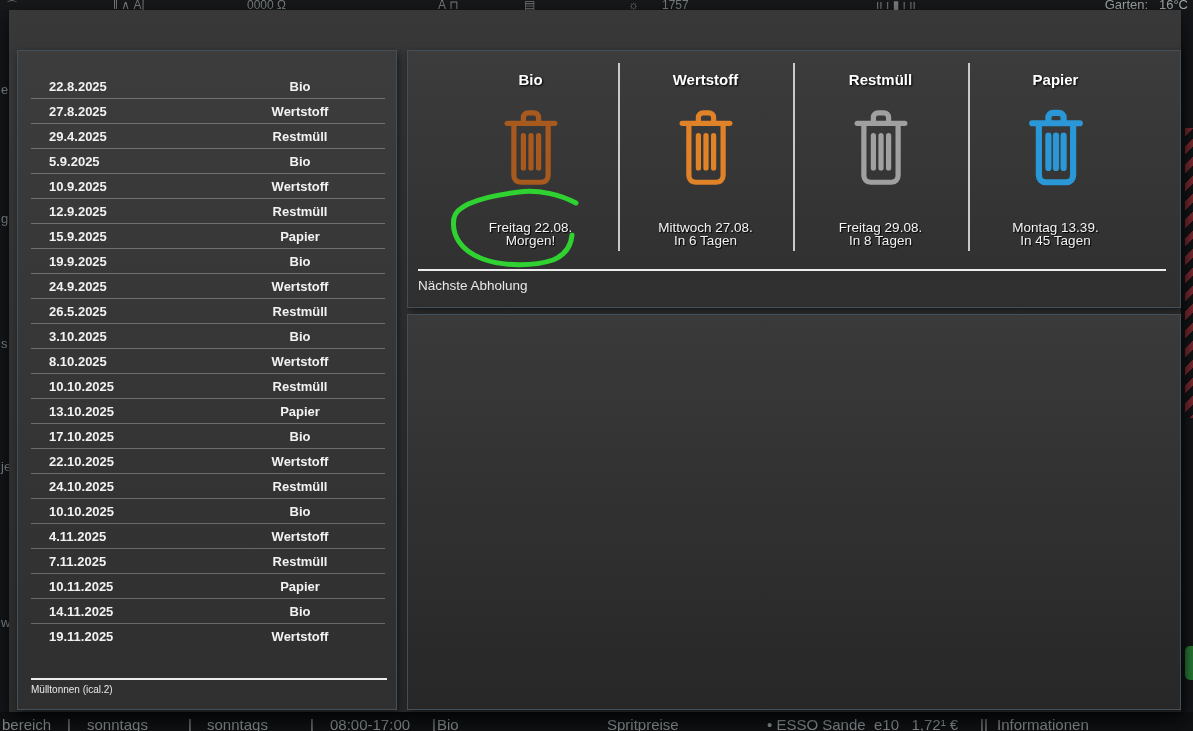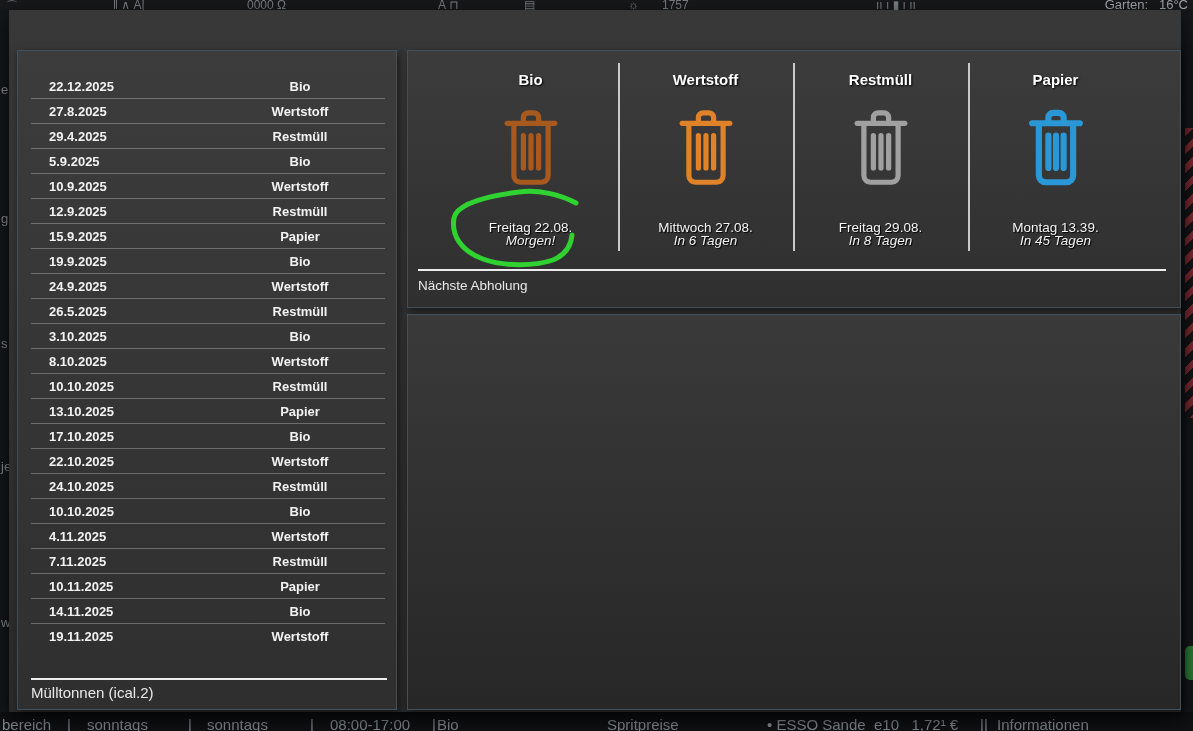--- a/index.html
+++ b/index.html
@@ -54,34 +54,34 @@
   .s-row{ display:flex; align-items:center; height:25px;
     border-bottom:1px solid rgba(255,255,255,.28);
     font-size:13px; font-weight:700; color:#f2f2f2; }
   .s-row:last-child{ border-bottom:none; }
   .s-date{ flex:1; padding-left:18px; }
   .s-type{ width:170px; text-align:center; }
 
   .panel-hr{ position:absolute; height:2px; background:#ececec; }
   .hr-left{ left:13px; width:356px; top:627px; }
   .hr-next{ left:10px; width:748px; top:218px; }
-  .panel-footer{ position:absolute; font-size:15px; color:#e8e8e8; }
+  .panel-footer{ position:absolute; font-size:10px; color:#e8e8e8; }
   .foot-left{ left:13px; top:633px; }
   .foot-next{ left:10px; top:227px; font-size:13.5px; }
 
   
   .columns{ position:absolute; left:35px; top:10px; width:700px; height:230px; display:flex; }
   .np-col{ position:relative; width:175px; height:230px; }
   .np-title{ position:absolute; top:10px; width:100%; text-align:center;
     font-size:15px; font-weight:700; color:#ffffff; text-shadow:1px 1px 2px #000; }
   .trash{ position:absolute; top:48px; left:50%; transform:translateX(-50%); }
   .np-date{ position:absolute; top:150px; width:100%; text-align:center;
     font-size:13.5px; color:#f5f5f5; text-shadow:1px 1px 1px #000;margin-top:9px; }
   .np-rel{ position:absolute; top:172px; width:100%; text-align:center;
-    font-size:13.5px; font-style:italic; color:#f0f0f0; text-shadow:1px 1px 1px #000; }
+    font-size:13.5px; color:#f0f0f0; text-shadow:1px 1px 1px #000; }
   .divider{ position:absolute; top:12px; width:2px; height:188px; background:#c9c9c9; }
   .dv1{ left:210px; } .dv2{ left:385px; } .dv3{ left:560px; }
   .annotation{ position:absolute; left:0; top:120px; width:175px; height:110px; display:none; }
 </style>
 </head>
 <body>
 
 <div class="screen">
 
   <div class="bg-top">
@@ -120,21 +120,21 @@
       <span class="frag" style="left: 767px;">• ESSO Sande  e10   1,72¹ €</span>
       <span class="frag" style="left: 980px;">||</span>
       <span class="frag" style="left: 997px;">Informationen</span>
     </div>
 
   <div class="modal">
 
     <div class="panel panel-left">
       <div class="schedule-table">
     <div class="s-row">
-      <span class="s-date">22.12.2025</span>
+      <span class="s-date">22.8.2025</span>
       <span class="s-type">Bio</span>
     </div>
 
     <div class="s-row">
       <span class="s-date">27.8.2025</span>
       <span class="s-type">Wertstoff</span>
     </div>
 
     <div class="s-row">
       <span class="s-date">29.4.2025</span>

